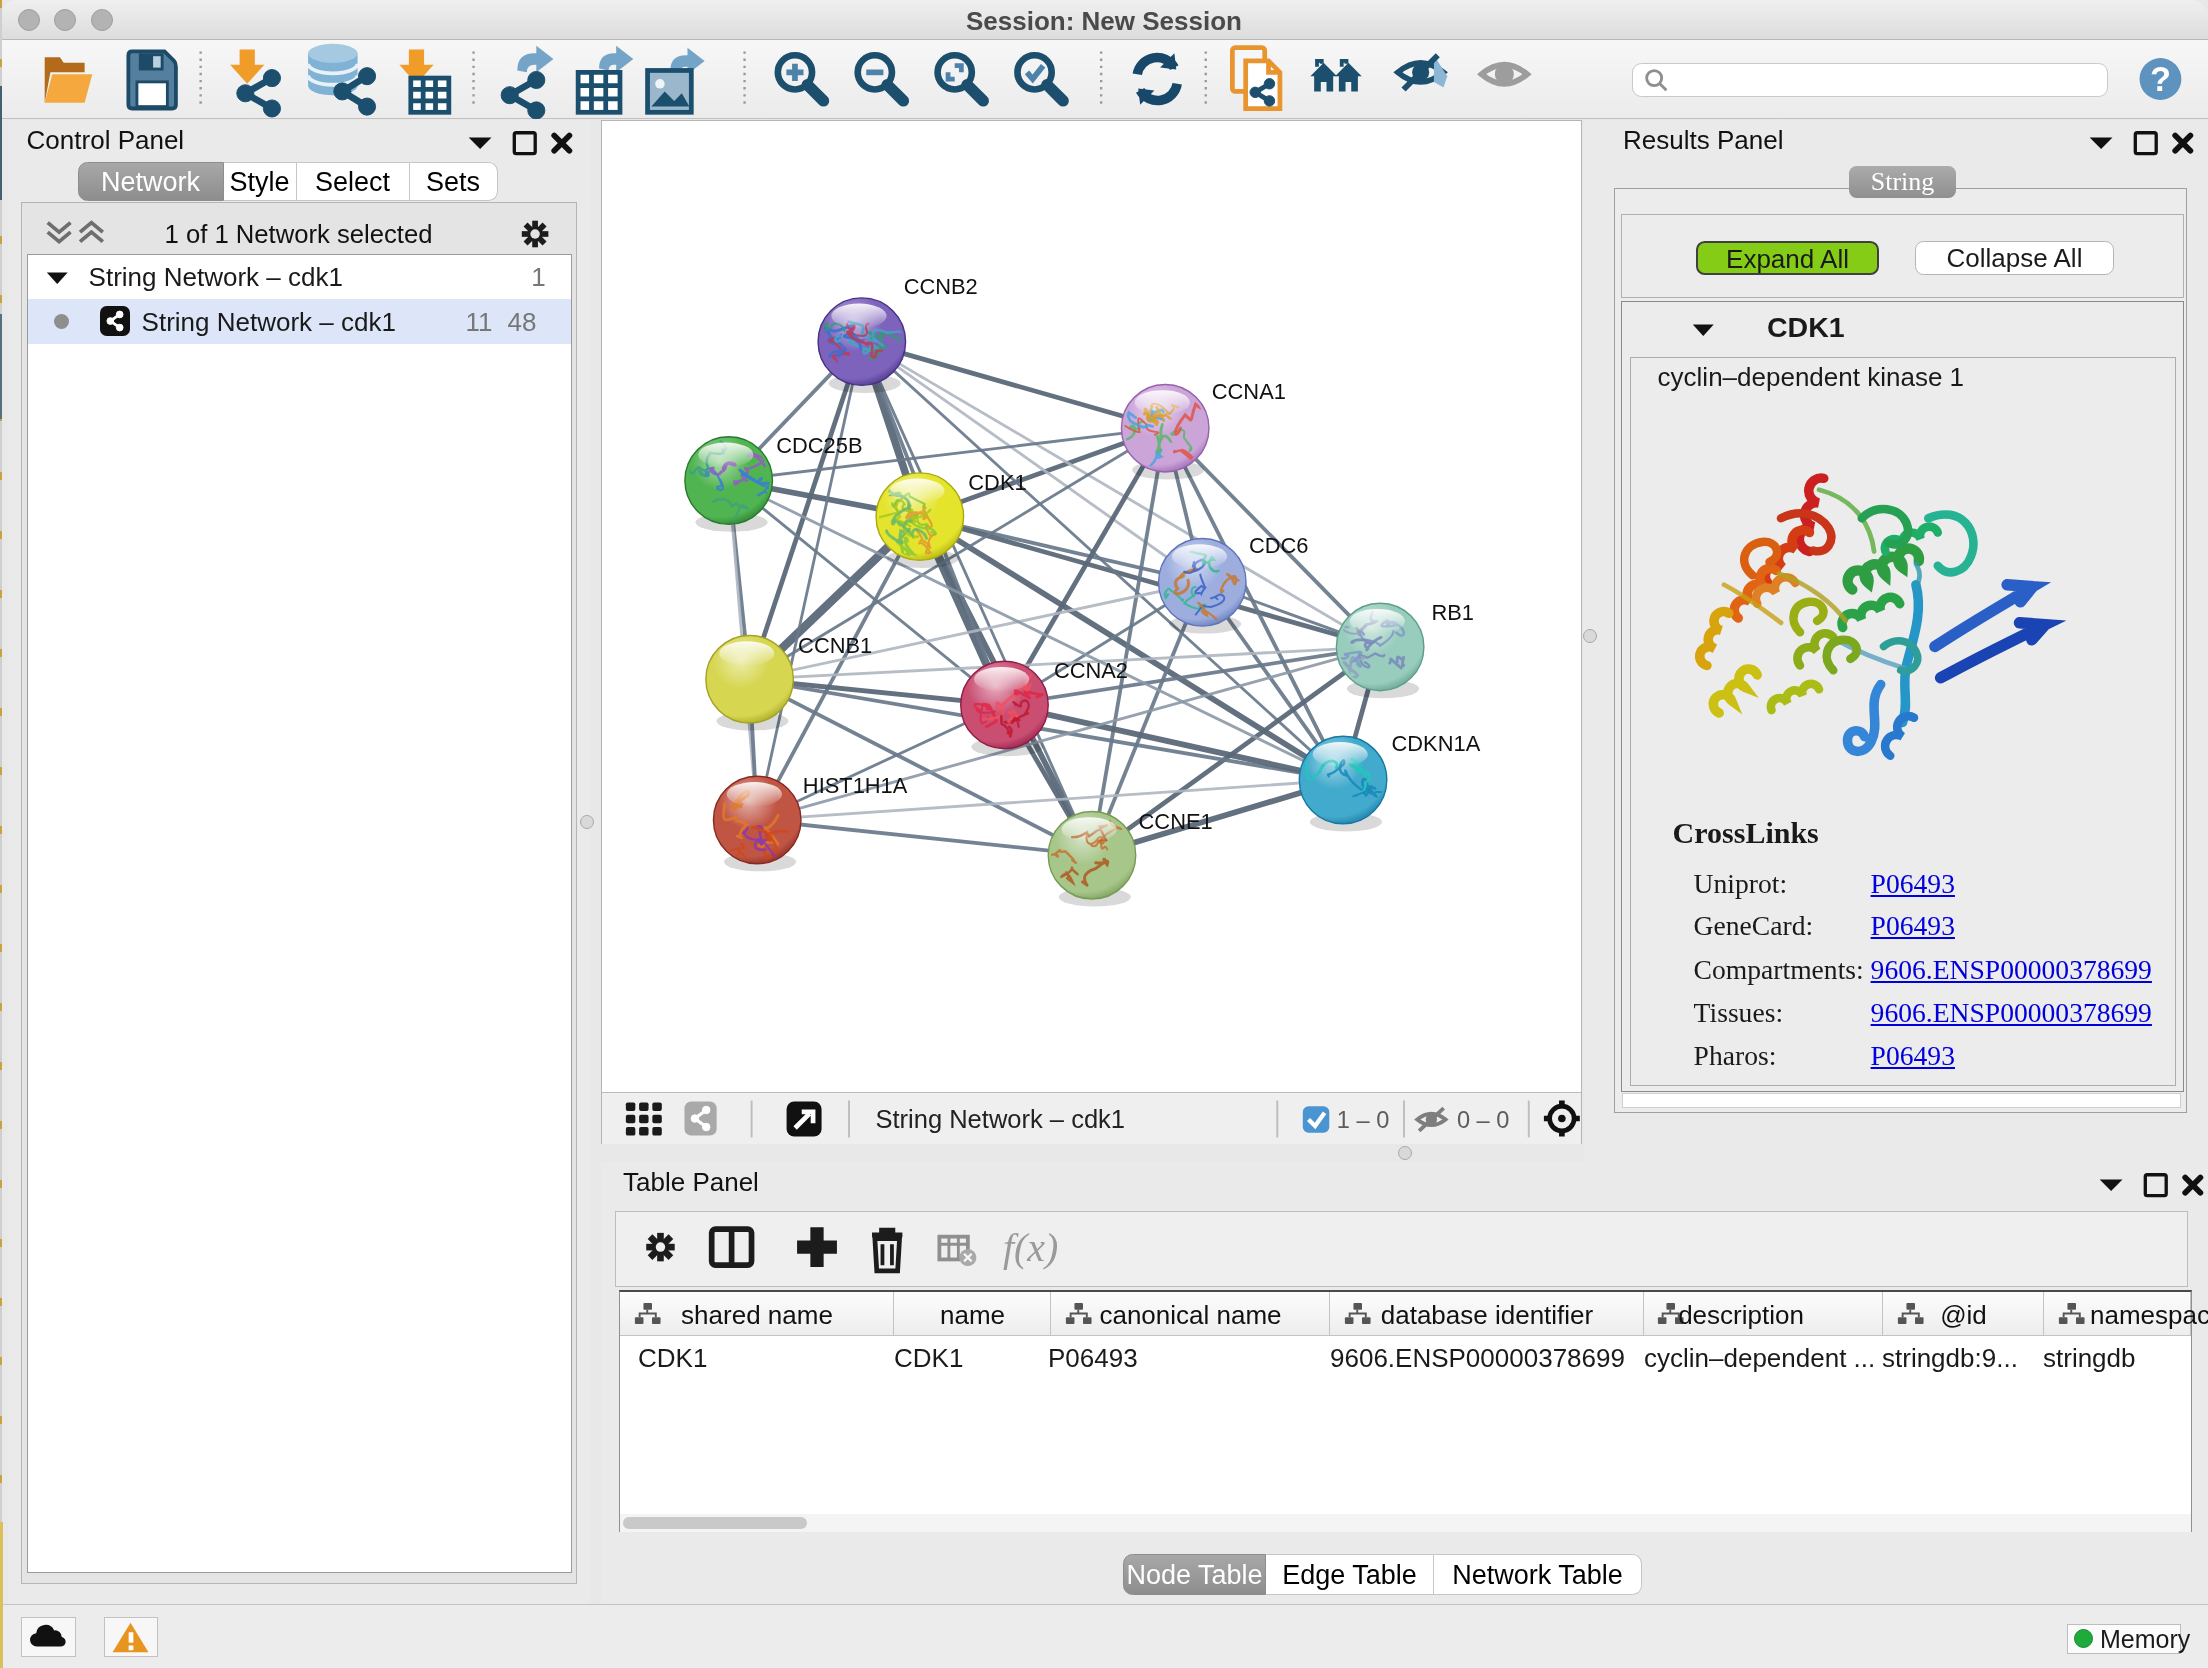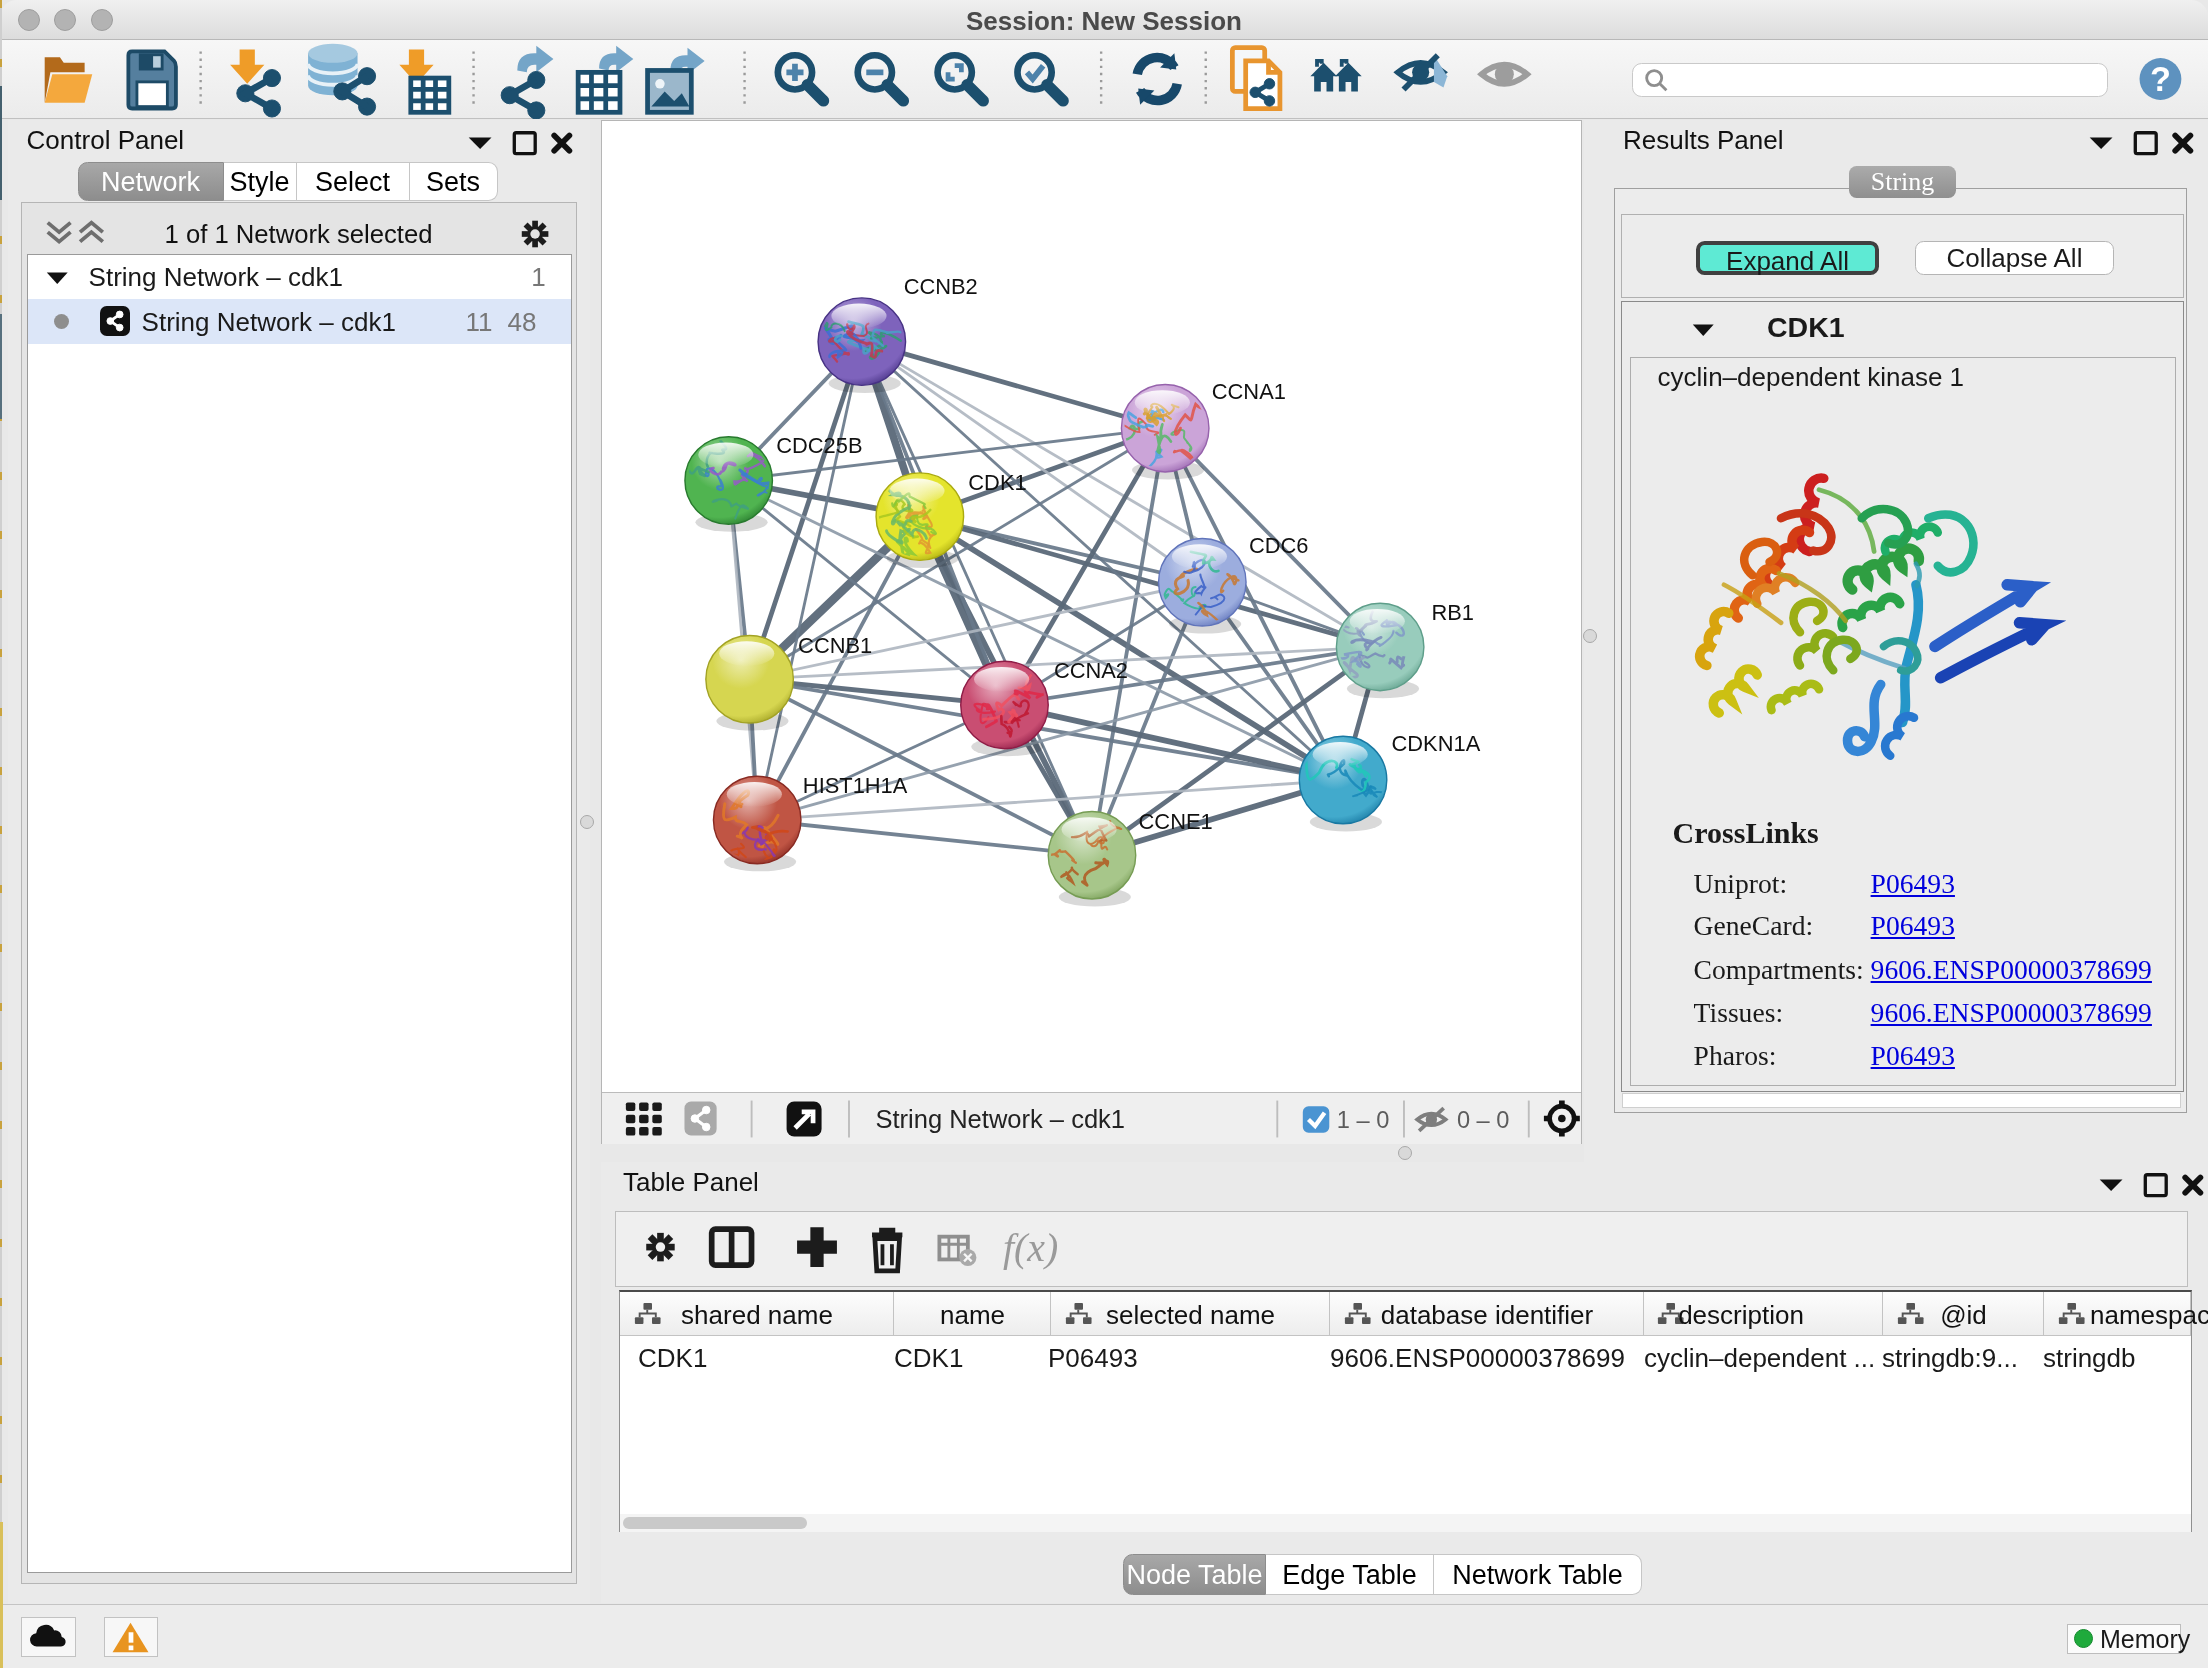--- a/index.html
+++ b/index.html
@@ -661,21 +661,21 @@
   <div class="paneltitle" style="position:absolute; left:39px; top:4.8px;">Results Panel</div>
   <svg width="114" height="28.5" viewBox="0 0 120 30" style="position:absolute; left:500px; top:7.6px;">
     <path d="M6 10 L30 10 L18 22 Z" fill="#111"></path>
     <rect x="54" y="5" width="22" height="22" fill="none" stroke="#111" stroke-width="3.5" rx="2"></rect>
     <path d="M96 8 L112 24 M112 8 L96 24" stroke="#111" stroke-width="6" stroke-linecap="round"></path>
   </svg>
   <div style="position:absolute; left:265px; top:46px; width:107px; height:32px; border-radius:7.6px;
        background:linear-gradient(#ababab,#8f8f8f); color:#fff; font-size:26px; text-align:center; line-height:32px; z-index:2;font-family:Liberation Serif, serif;">String</div>
   <div style="position:absolute; left:30px; top:68px; width:573px; height:925px; border:1px solid #9f9f9f; background:#ececec;"></div>
   <div style="position:absolute; left:37px; top:94px; width:563px; height:84px; border:1px solid #b0b0b0;">
-    <div style="position:absolute; left:74px; top:26px; width:183px; height:34px; background:#5eead4; border:4px solid #404040; border-radius:8.6px; font-size:26px; text-align:center; line-height:32px;">Expand All</div>
+    <div style="position:absolute; left:74px; top:26px; width:183px; height:34px; background:#84cc16; border:2px solid #404040; border-radius:8.6px; font-size:26px; text-align:center; line-height:32px;">Expand All</div>
     <div style="position:absolute; left:293px; top:26px; width:199px; height:34px; background:#fff; border:1px solid #b5b5b5; border-radius:8.6px; font-size:26px; text-align:center; line-height:32px;">Collapse All</div>
   </div>
   <div style="position:absolute; left:37px; top:181px; width:563px; height:791px; border:1px solid #8a8a8a;">
     <svg width="28.5" height="28.5" viewBox="0 0 30 30" style="position:absolute; left:67px; top:14.3px;">
         <path d="M4 9 L26 9 L15 21 Z" fill="#111"></path>
       </svg>
     <div style="position:absolute; left:145px; top:8.6px; font-size:28.5px; font-weight:bold;">CDK1</div>
     <div style="position:absolute; left:7.6px; top:55px; width:546px; height:729px; border:1px solid #adadad;">
       <div style="position:absolute; left:27px; top:3.8px; font-size:26px;">cyclin–dependent kinase 1</div>
       <svg width="399" height="314" viewBox="0 0 420 330" style="position:absolute; left:36px; top:103px;" fill="none" stroke-linecap="round">
@@ -777,21 +777,21 @@
         </div>
         <div style="position:absolute; left:431px; top:0; width:279px; height:44px; border-right:1px solid #c3c3c3;">
           <svg width="28.5" height="25" viewBox="0 0 30 26" style="position:absolute;left:13.3px;top:9.5px;">
             <g fill="#555">
               <rect x="11" y="1" width="9" height="7" rx="1"></rect>
               <rect x="2" y="16" width="9" height="7" rx="1"></rect>
               <rect x="20" y="16" width="9" height="7" rx="1"></rect>
             </g>
             <path d="M15 8 L15 12 M7 16 L7 12 L24 12 L24 16" stroke="#555" stroke-width="2" fill="none"></path>
           </svg>
-          <div style="position:absolute; left:0; top:7.6px; width:279px; text-align:center; font-size:26px; color:#111;">selected name</div>
+          <div style="position:absolute; left:0; top:7.6px; width:279px; text-align:center; font-size:26px; color:#111;">canonical name</div>
         </div>
         <div style="position:absolute; left:710px; top:0; width:314px; height:44px; border-right:1px solid #c3c3c3;">
           <svg width="28.5" height="25" viewBox="0 0 30 26" style="position:absolute;left:13.3px;top:9.5px;">
             <g fill="#555">
               <rect x="11" y="1" width="9" height="7" rx="1"></rect>
               <rect x="2" y="16" width="9" height="7" rx="1"></rect>
               <rect x="20" y="16" width="9" height="7" rx="1"></rect>
             </g>
             <path d="M15 8 L15 12 M7 16 L7 12 L24 12 L24 16" stroke="#555" stroke-width="2" fill="none"></path>
           </svg>

